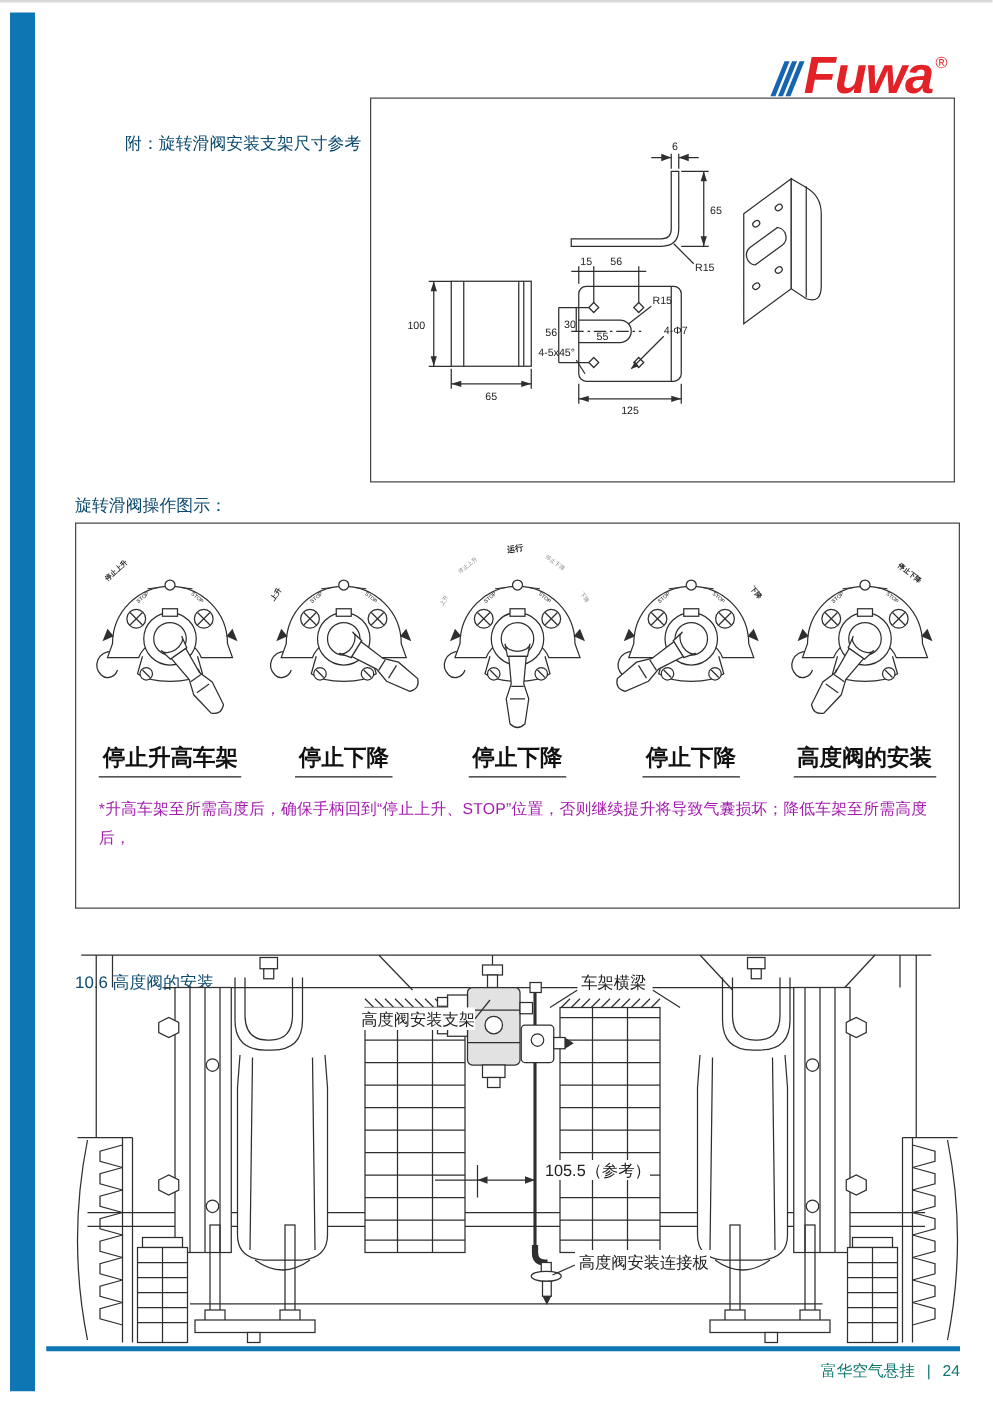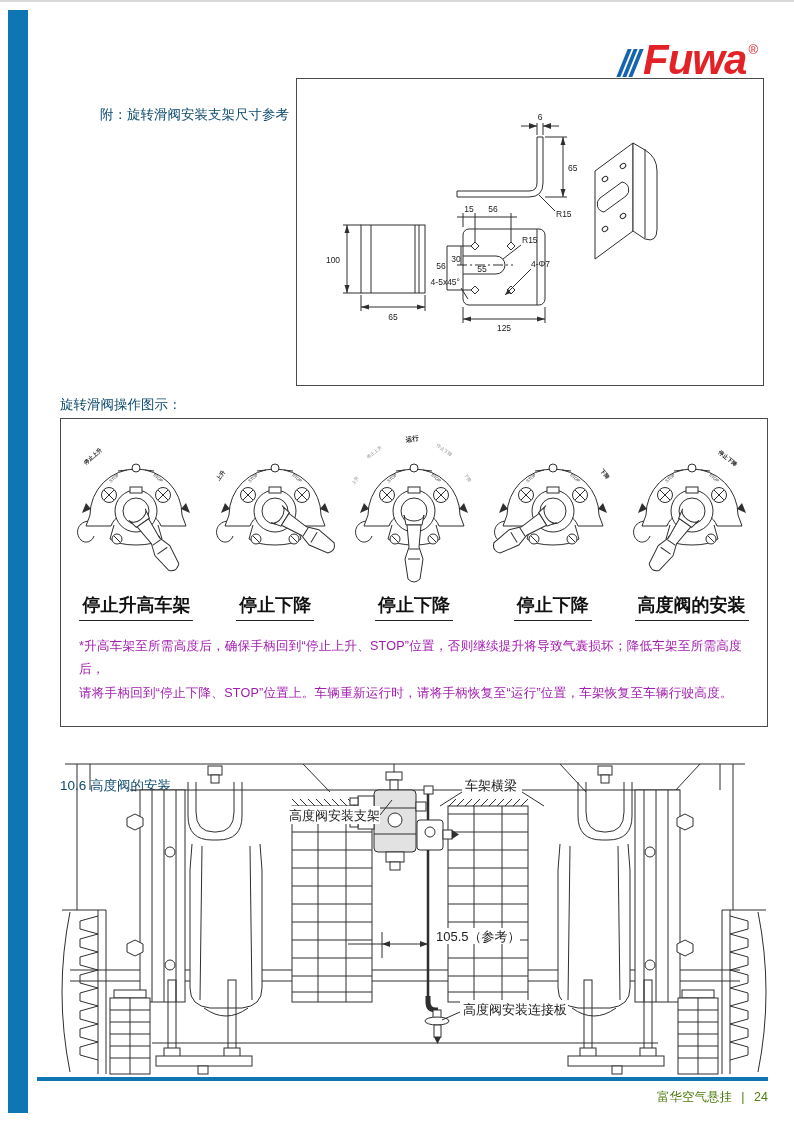--- a/index.html
+++ b/index.html
@@ -25,21 +25,21 @@
   .draw-box{position:absolute;border:1px solid #4a4a4a;background:#fff;box-sizing:border-box;}
   #box1{left:296px;top:78px;width:468px;height:308px;}
   #box2{left:60px;top:418px;width:708px;height:309px;}
   .valve-row{display:flex;justify-content:space-around;padding:12px 6px 0;}
   .valve-cell{text-align:center;width:138px;}
   .valve-label{display:inline-block;font-size:18px;font-weight:bold;color:#111;
     border-bottom:1.5px solid #222;padding:0 3px 3px;margin-top:0px;white-space:nowrap;}
   .op-note{margin:14px 18px 0;font-size:12.6px;color:#a21caf;line-height:1.85;letter-spacing:0.2px;}
   #bottom-draw{position:absolute;left:40px;top:760px;width:730px;height:316px;}
   .blue-rule{position:absolute;left:37px;top:1077px;width:731px;height:4px;background:#0f76b4;}
-  .footer{position:absolute;right:26px;top:1089px;font-size:12.5px;color:#4d7c0f;}
+  .footer{position:absolute;right:26px;top:1089px;font-size:12.5px;color:#0f766e;}
   .footer span{margin-left:6px;}
   svg text{font-family:"Liberation Sans","DejaVu Sans",sans-serif;}
   svg .ln{stroke:#2f2f2f;stroke-width:1;fill:none;}
   svg .fw{stroke:#2f2f2f;stroke-width:1;fill:#ffffff;}
   svg .fills{fill:#2f2f2f;stroke:none;}
   svg .dim{font-size:8.5px;fill:#222;}
   svg .lbl{font-size:13px;fill:#222;}
 </style>
 </head>
 <body>
@@ -233,21 +233,20 @@
         <use href="#vdial"></use>
         <use href="#vlever" transform="translate(66,82) rotate(35)"></use>
         <text font-size="5.5" font-weight="bold" fill="#222" transform="translate(92,22) rotate(38)">停止下降</text>
       </svg>
       <div><span class="valve-label">高度阀的安装</span></div>
     </div>
 
   </div>
   <div class="op-note">
     <div>*升高车架至所需高度后，确保手柄回到“停止上升、STOP”位置，否则继续提升将导致气囊损坏；降低车架至所需高度后，</div>
-    <div>请将手柄回到“停止下降、STOP”位置上。车辆重新运行时，请将手柄恢复至“运行”位置，车架恢复至车辆行驶高度。</div>
   </div>
 </div>
 
 <div class="h-label" id="h-heightvalve">10.6 高度阀的安装</div>
 
 <div id="bottom-draw">
   <svg width="730" height="316" viewBox="0 0 730 316">
 
     <g>
       <line class="ln" x1="25" y1="4" x2="705" y2="4"></line>

